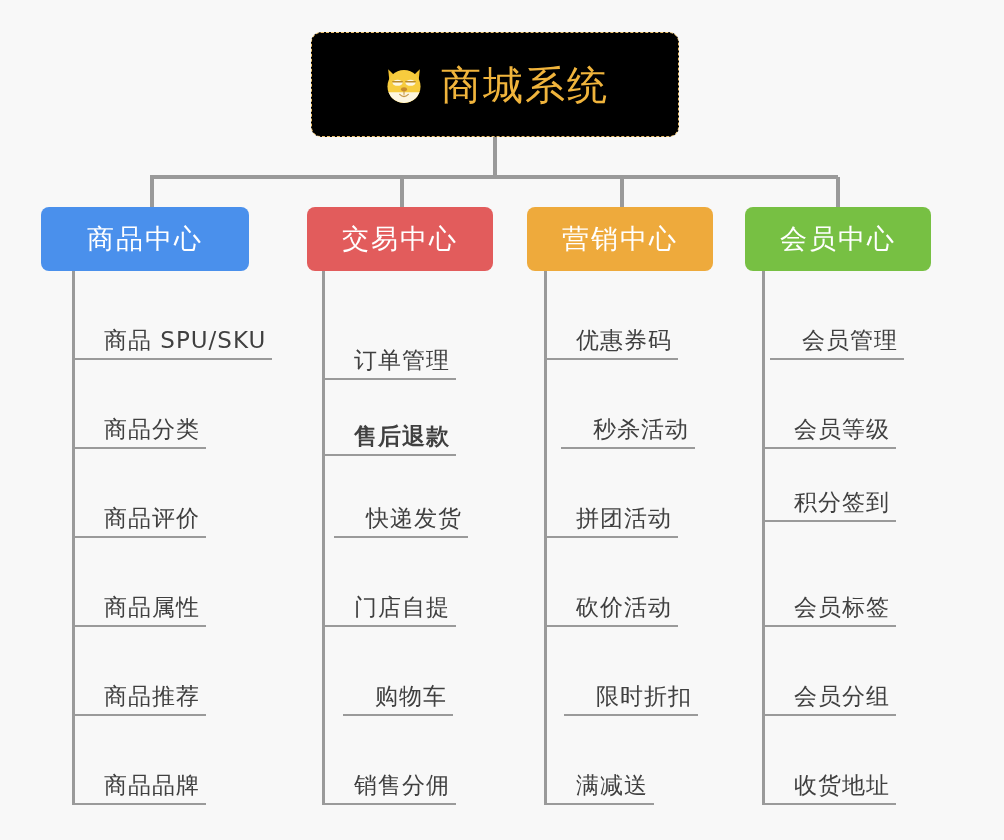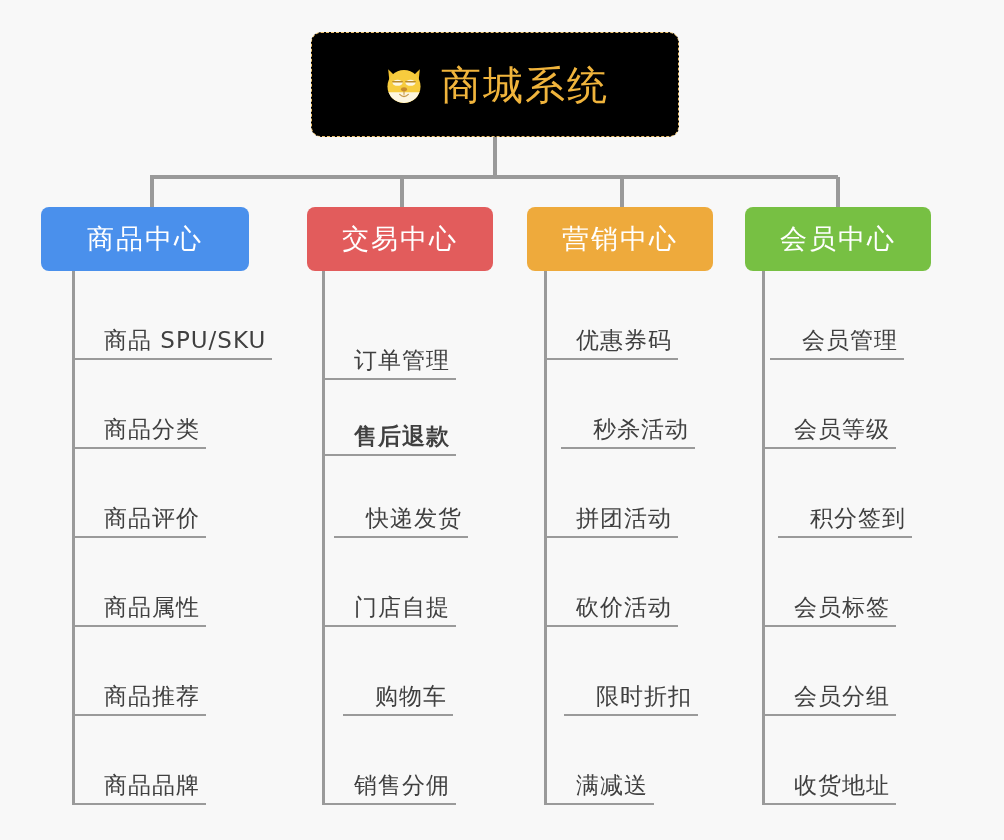--- a/index.html
+++ b/index.html
@@ -232,21 +232,21 @@
       </div>
     </div>
   <div class="branch-col" id="bcol3" style="left:762px;">
       <div class="spine" style="height: 534px; background: rgb(154, 154, 154);"></div>
       <div class="leaf" style="top: 0px; padding-left: 8px;">
         <span class="leaf-label">会员管理</span>
       </div>
       <div class="leaf" style="top: 89px;">
         <span class="leaf-label">会员等级</span>
       </div>
-      <div class="leaf" style="top: 178px; padding-left: 16px;">
+      <div class="leaf" style="top: 162px;">
         <span class="leaf-label">积分签到</span>
       </div>
       <div class="leaf" style="top: 267px;">
         <span class="leaf-label">会员标签</span>
       </div>
       <div class="leaf" style="top: 356px;">
         <span class="leaf-label">会员分组</span>
       </div>
       <div class="leaf" style="top: 445px;">
         <span class="leaf-label">收货地址</span>

